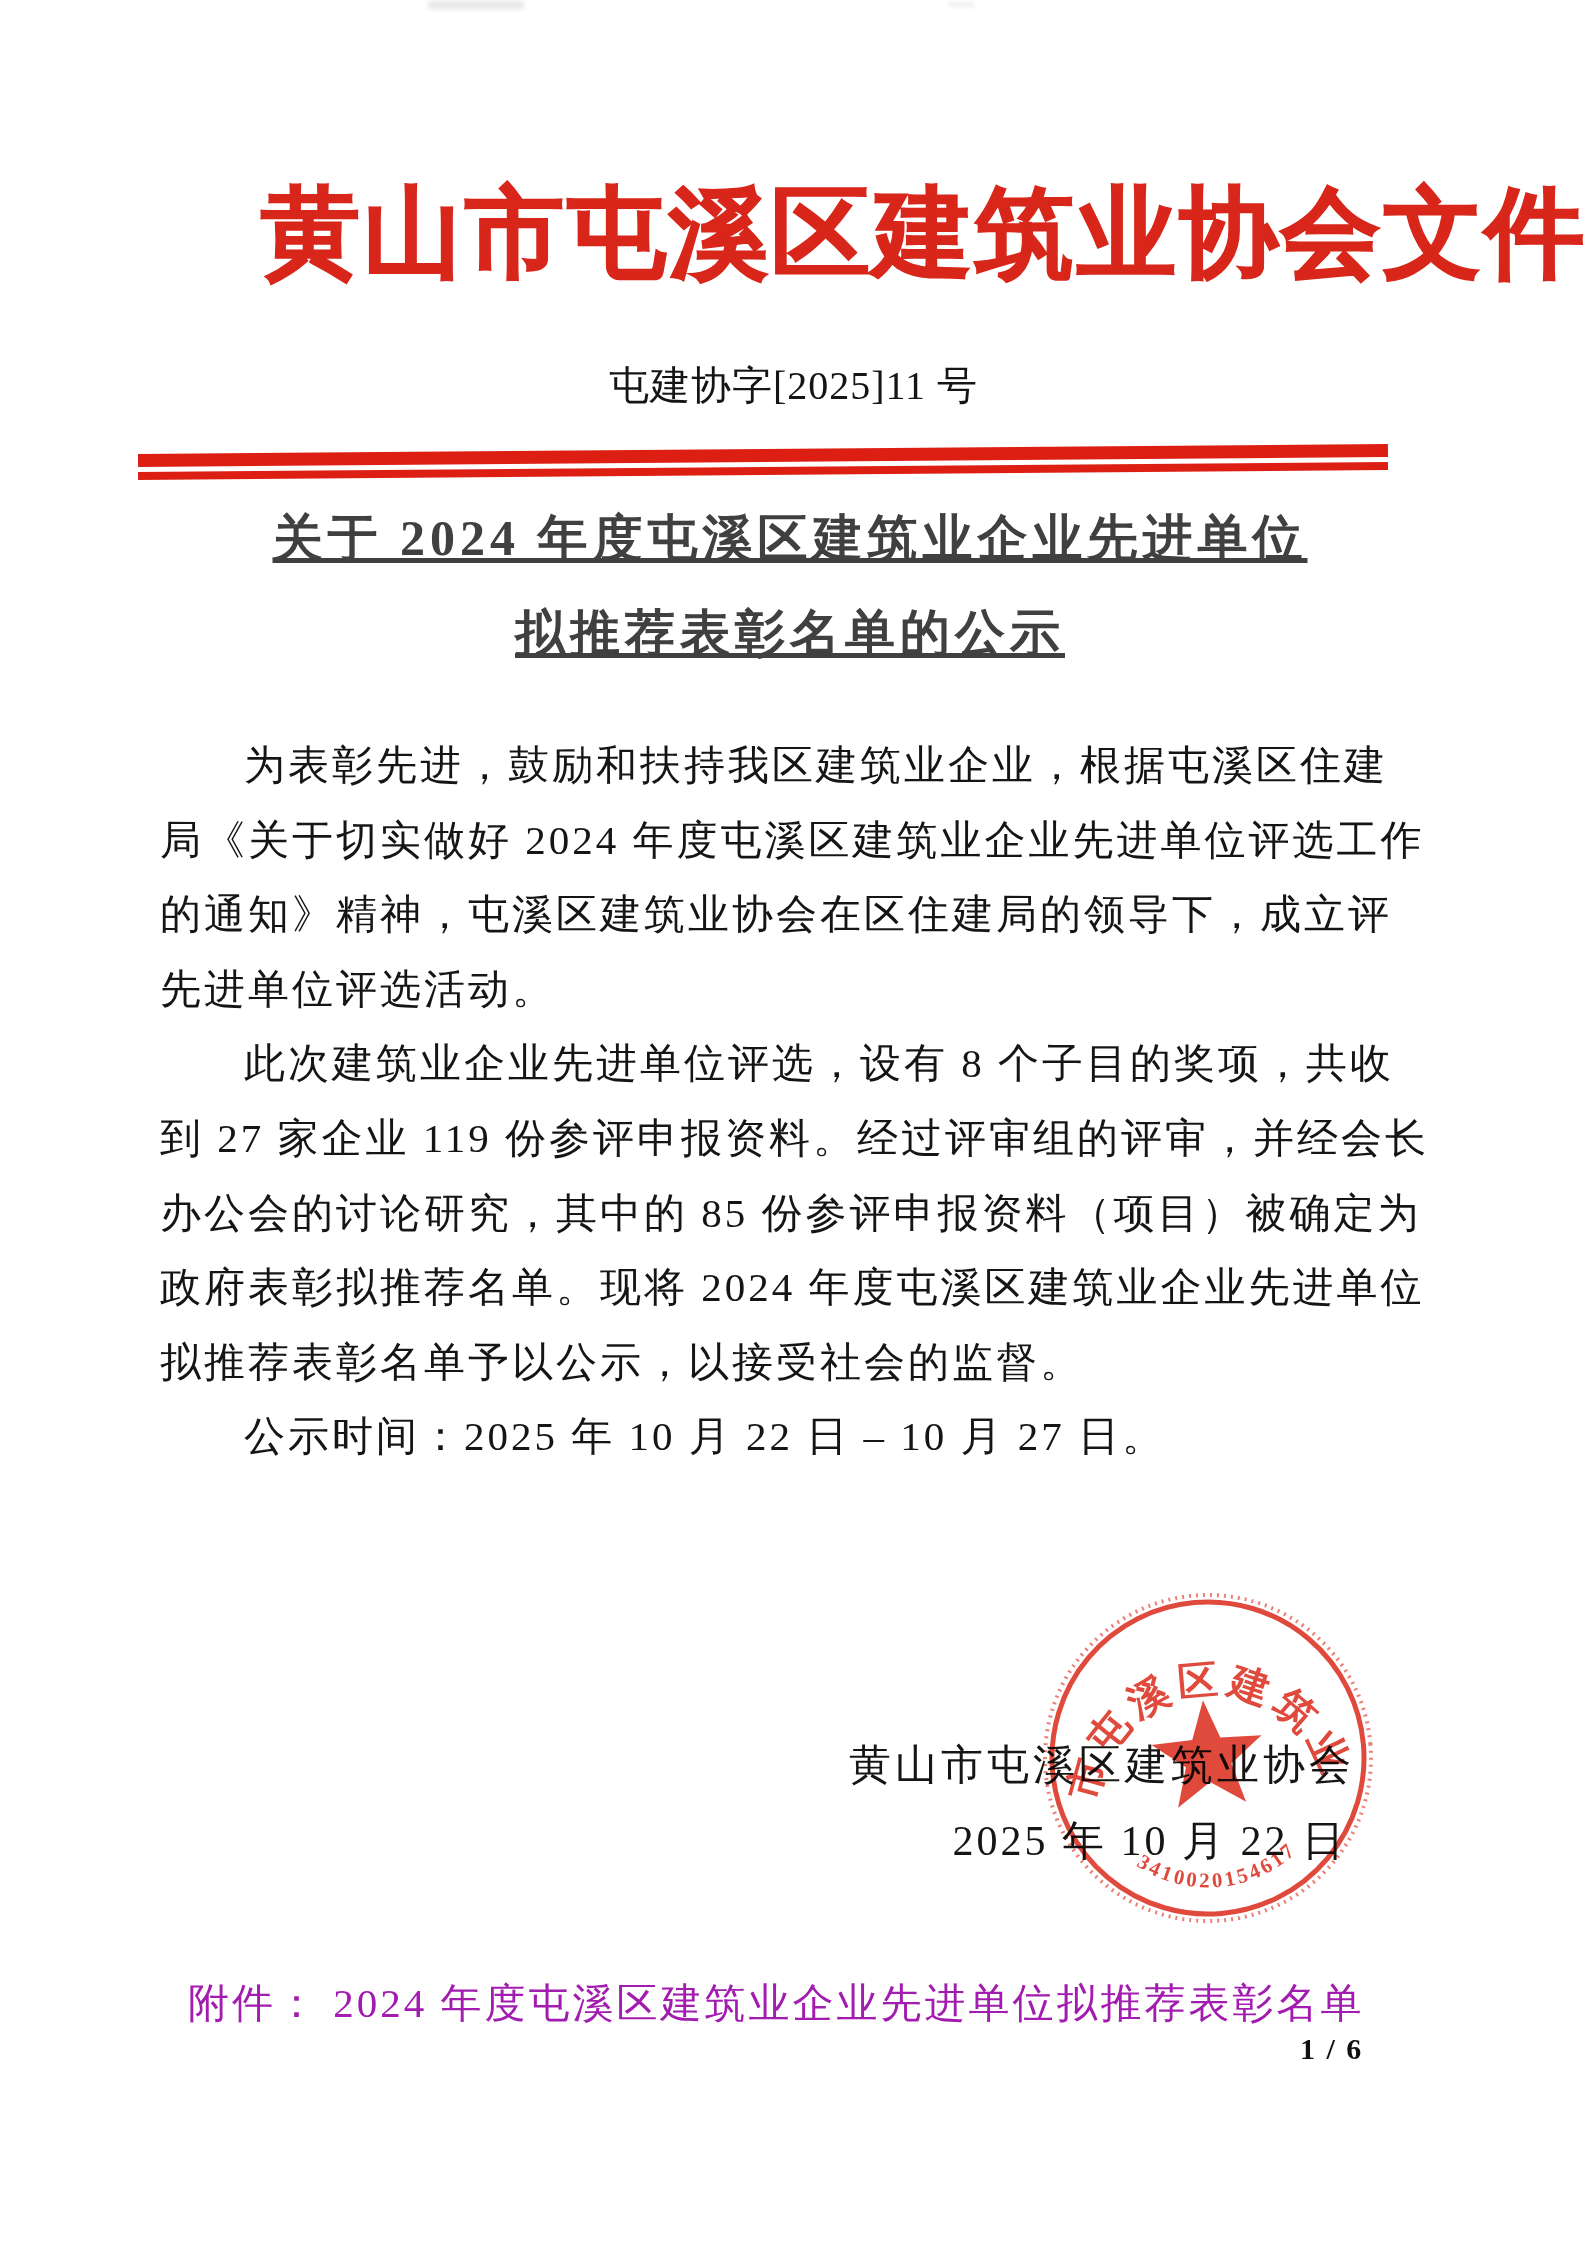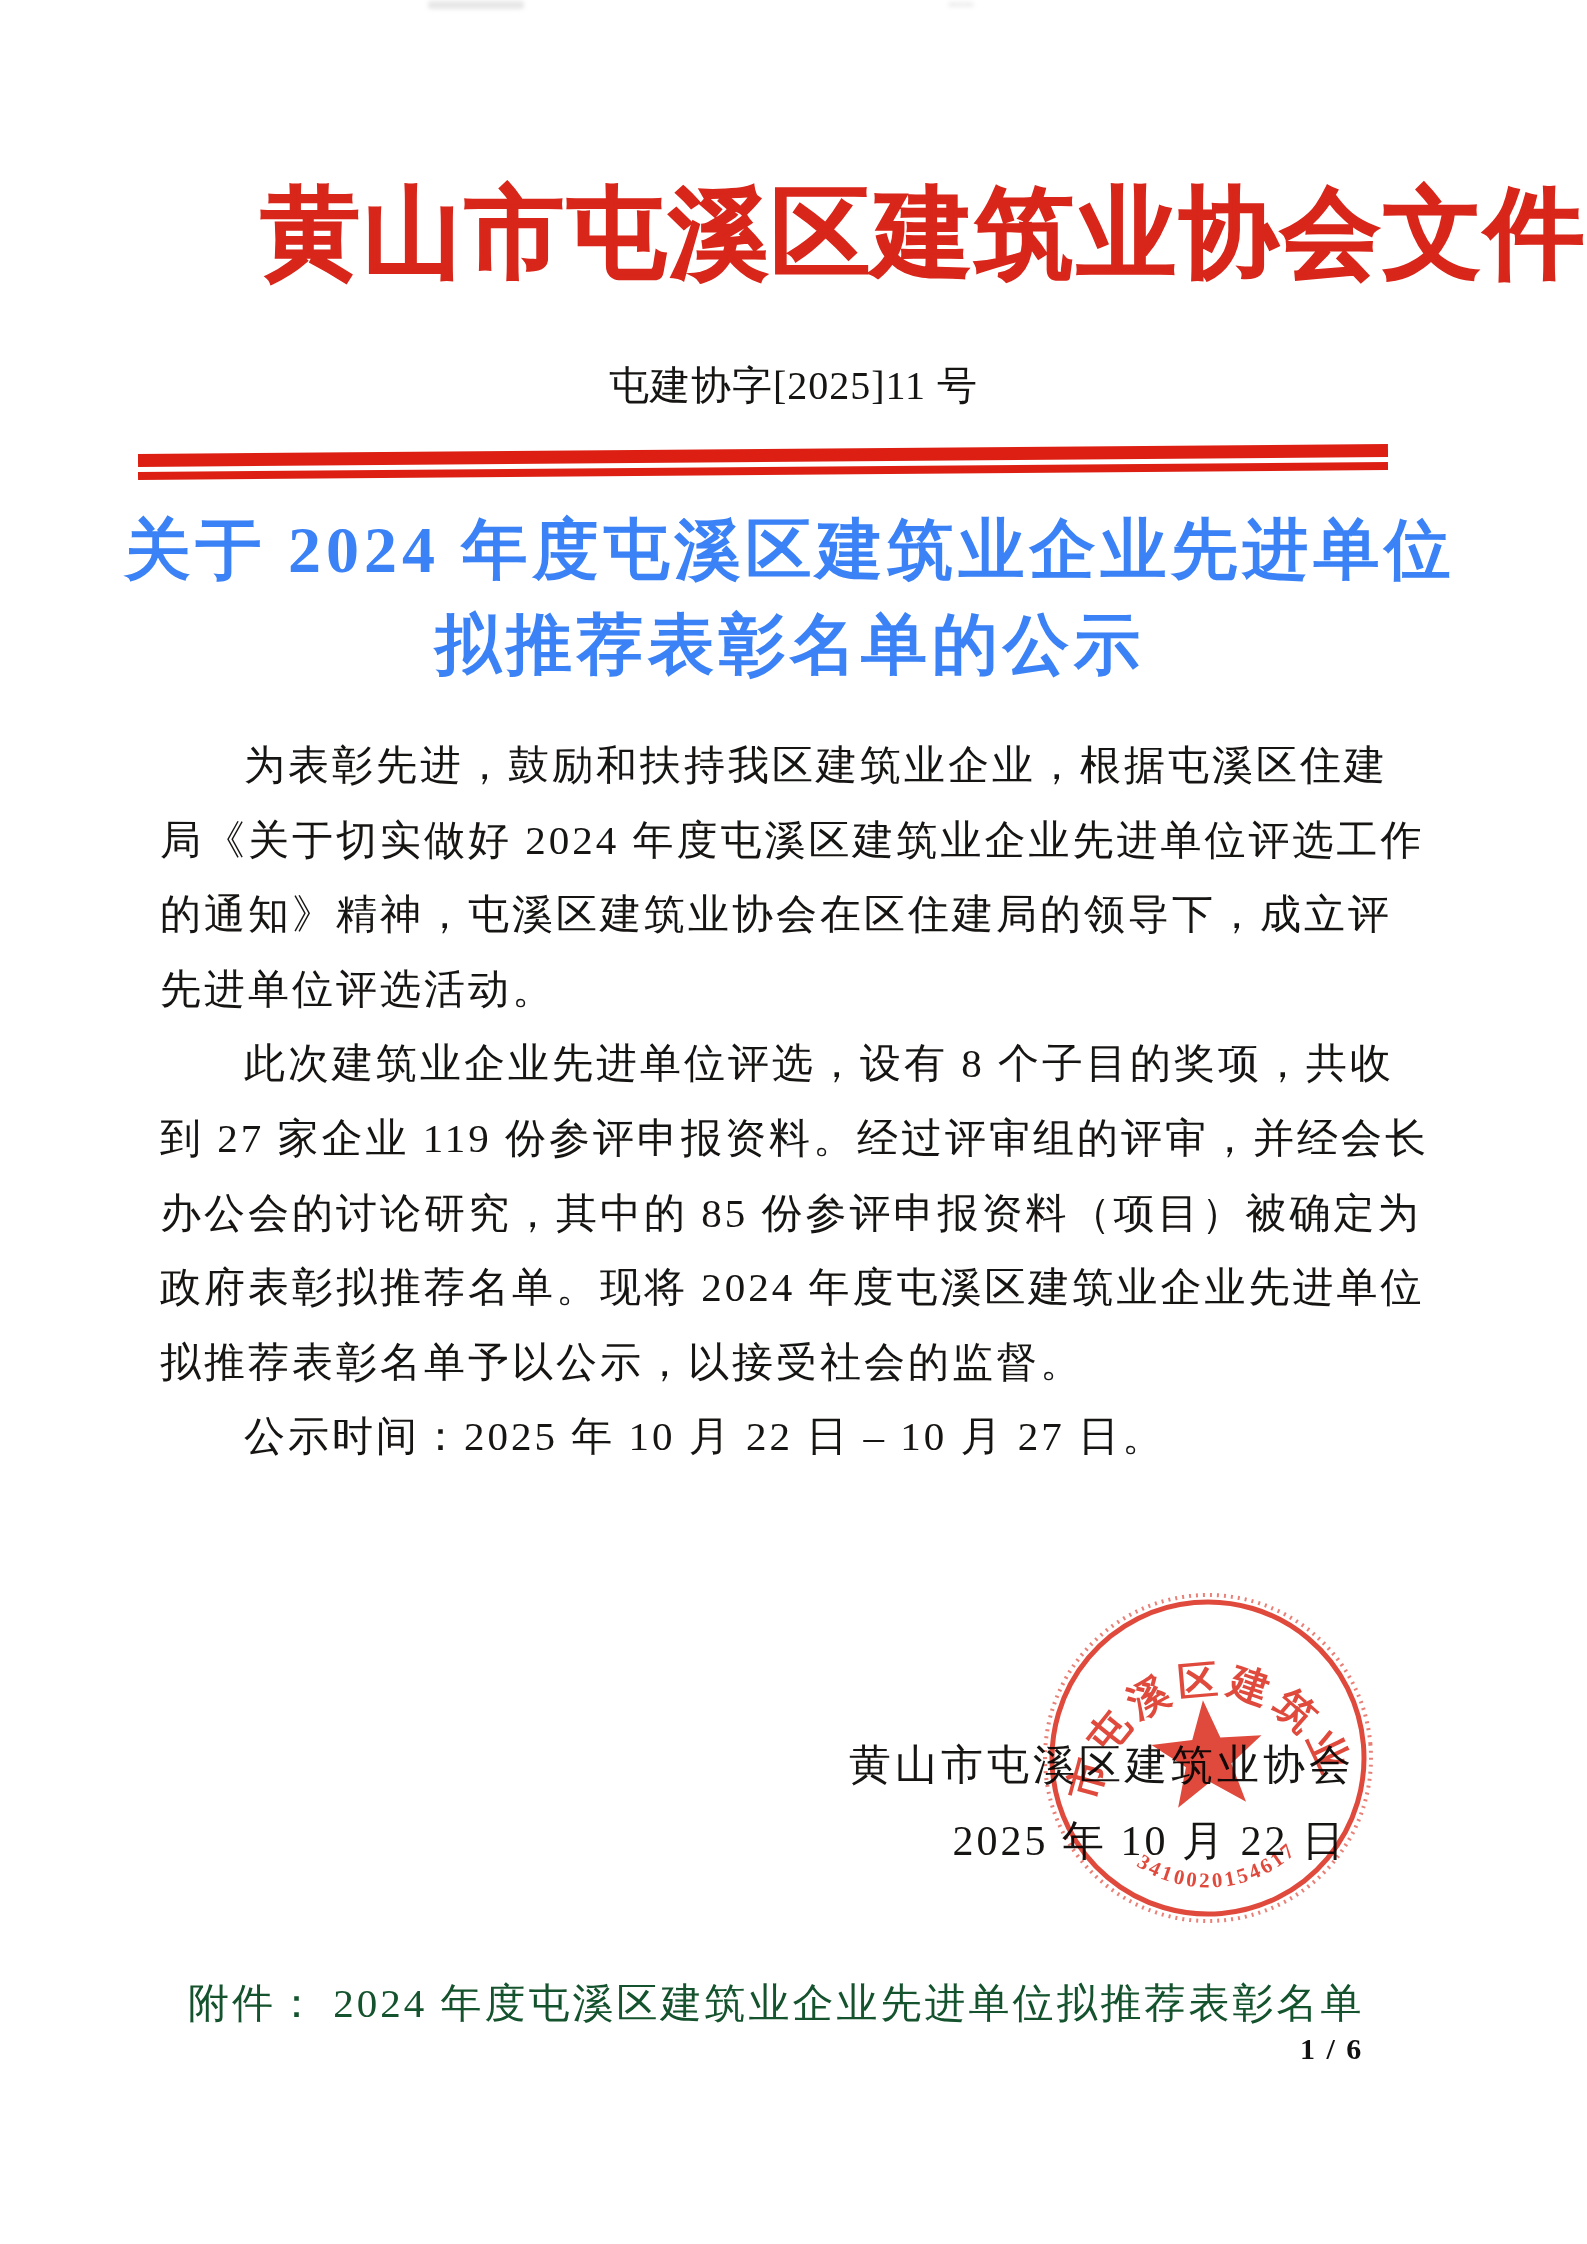--- a/index.html
+++ b/index.html
@@ -57,25 +57,26 @@
     background: #dc1f12;
   }
   .sep-line-thick { top: 449px; height: 13px; transform: rotate(-0.45deg); }
   .sep-line-thin  { top: 467px; height: 8px;  transform: rotate(-0.45deg); }
 
   .main-title {
     position: absolute;
     left: 80px;
     width: 1420px;
     text-align: center;
-    font-size: 66px;
-    font-weight: 700;
-    color: #3b82f6;
+    font-size: 50px;
+    font-weight: 700;
+    color: #404040;
     letter-spacing: 5px;
     white-space: nowrap;
+    text-decoration: underline;
   }
   .main-title-1 { top: 505px; }
   .main-title-2 { top: 600px; }
 
   .body-text {
     position: absolute;
     left: 160px;
     top: 728px;
     width: 1235px;
     font-size: 41px;
@@ -121,21 +122,21 @@
   .stamp text {
     font-family: "Liberation Serif", "DejaVu Serif", serif;
     font-weight: 700;
   }
 
   .attachment {
     position: absolute;
     left: 188px;
     top: 1976px;
     font-size: 41px;
-    color: #14532d;
+    color: #a21caf;
     letter-spacing: 3px;
     white-space: nowrap;
   }
 
   .page-number {
     position: absolute;
     left: 1300px;
     top: 2032px;
     font-size: 30px;
     font-weight: 700;

